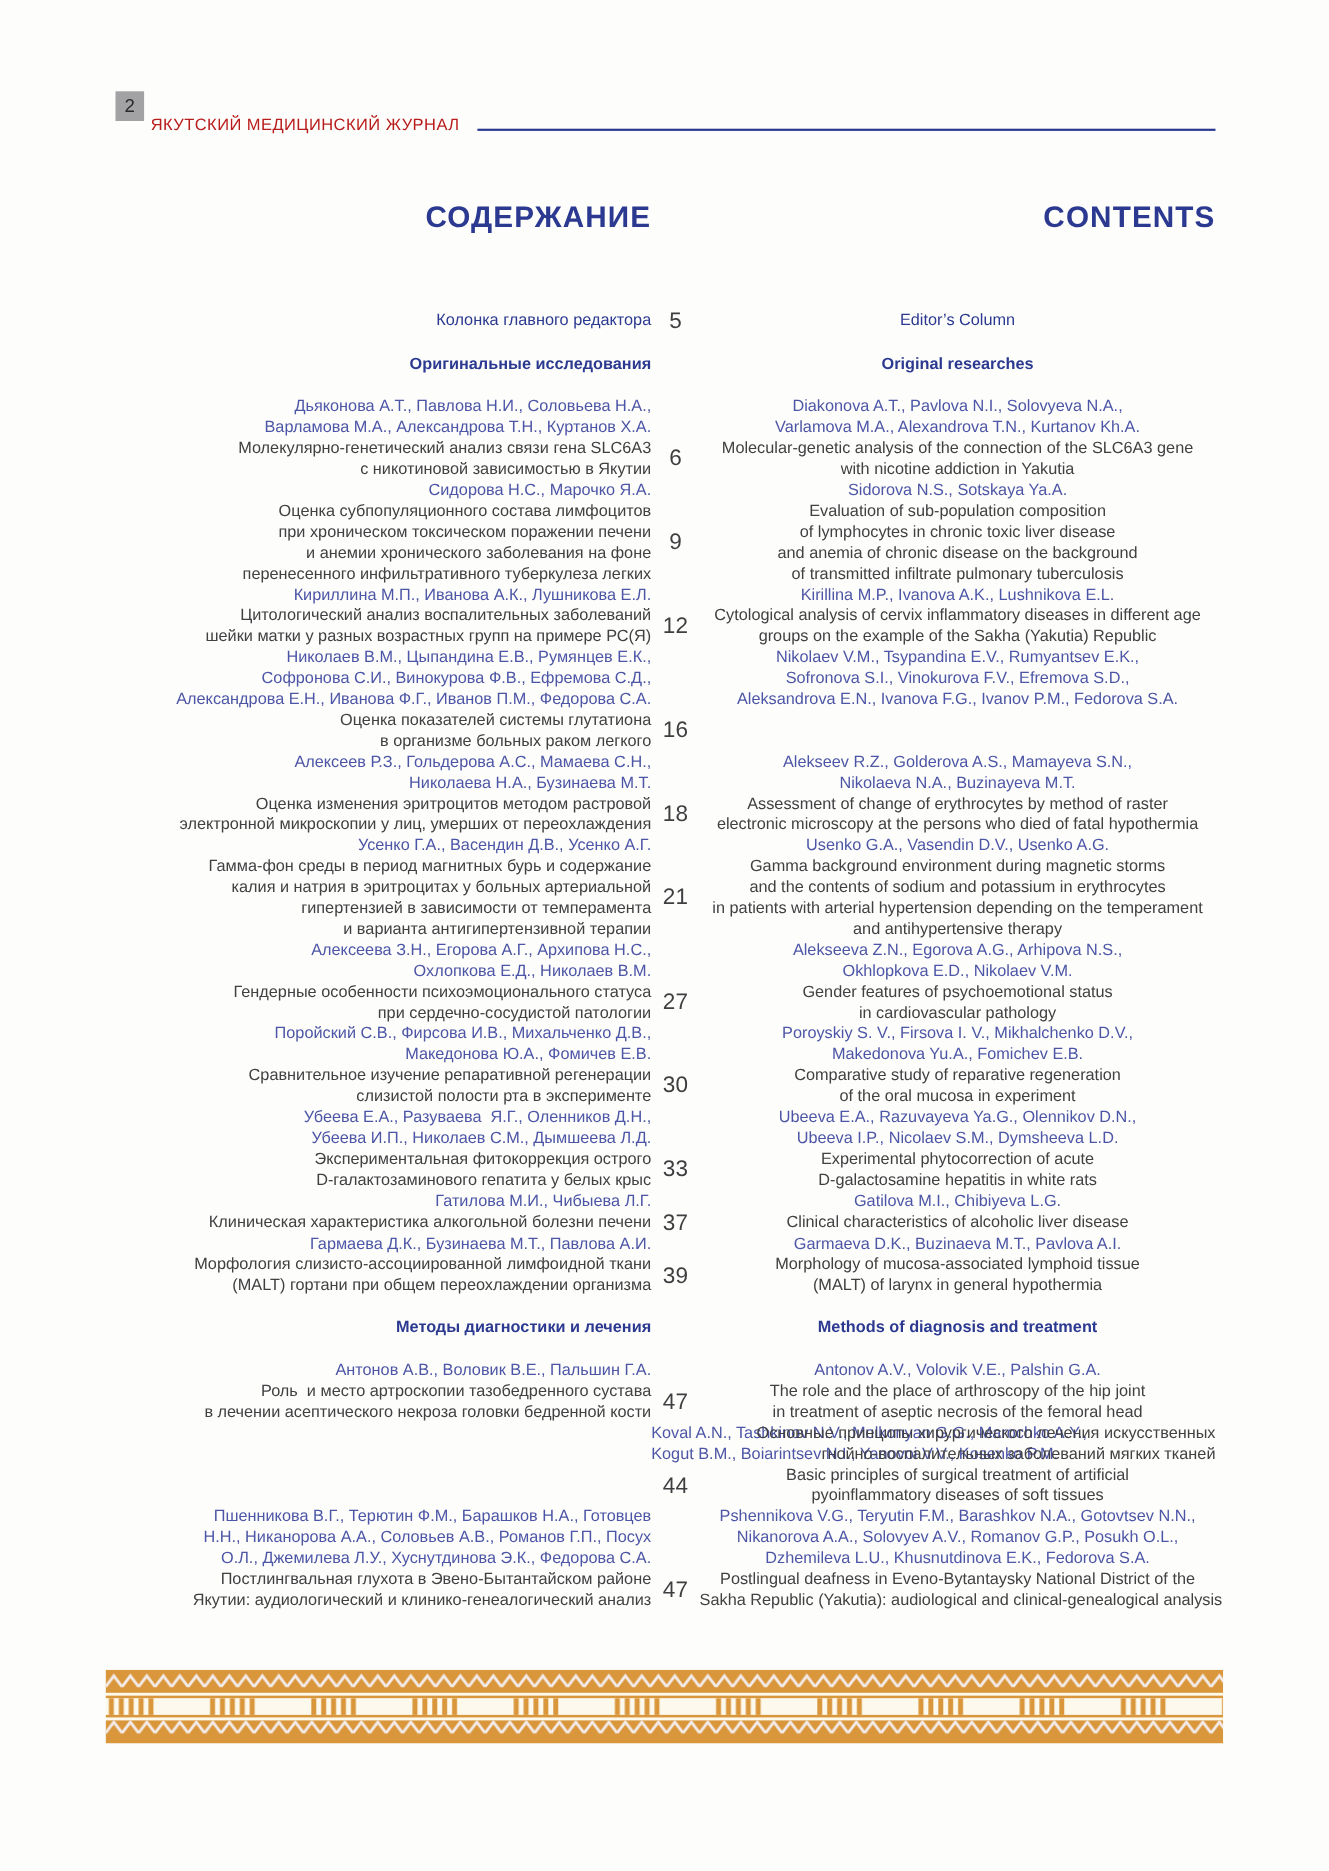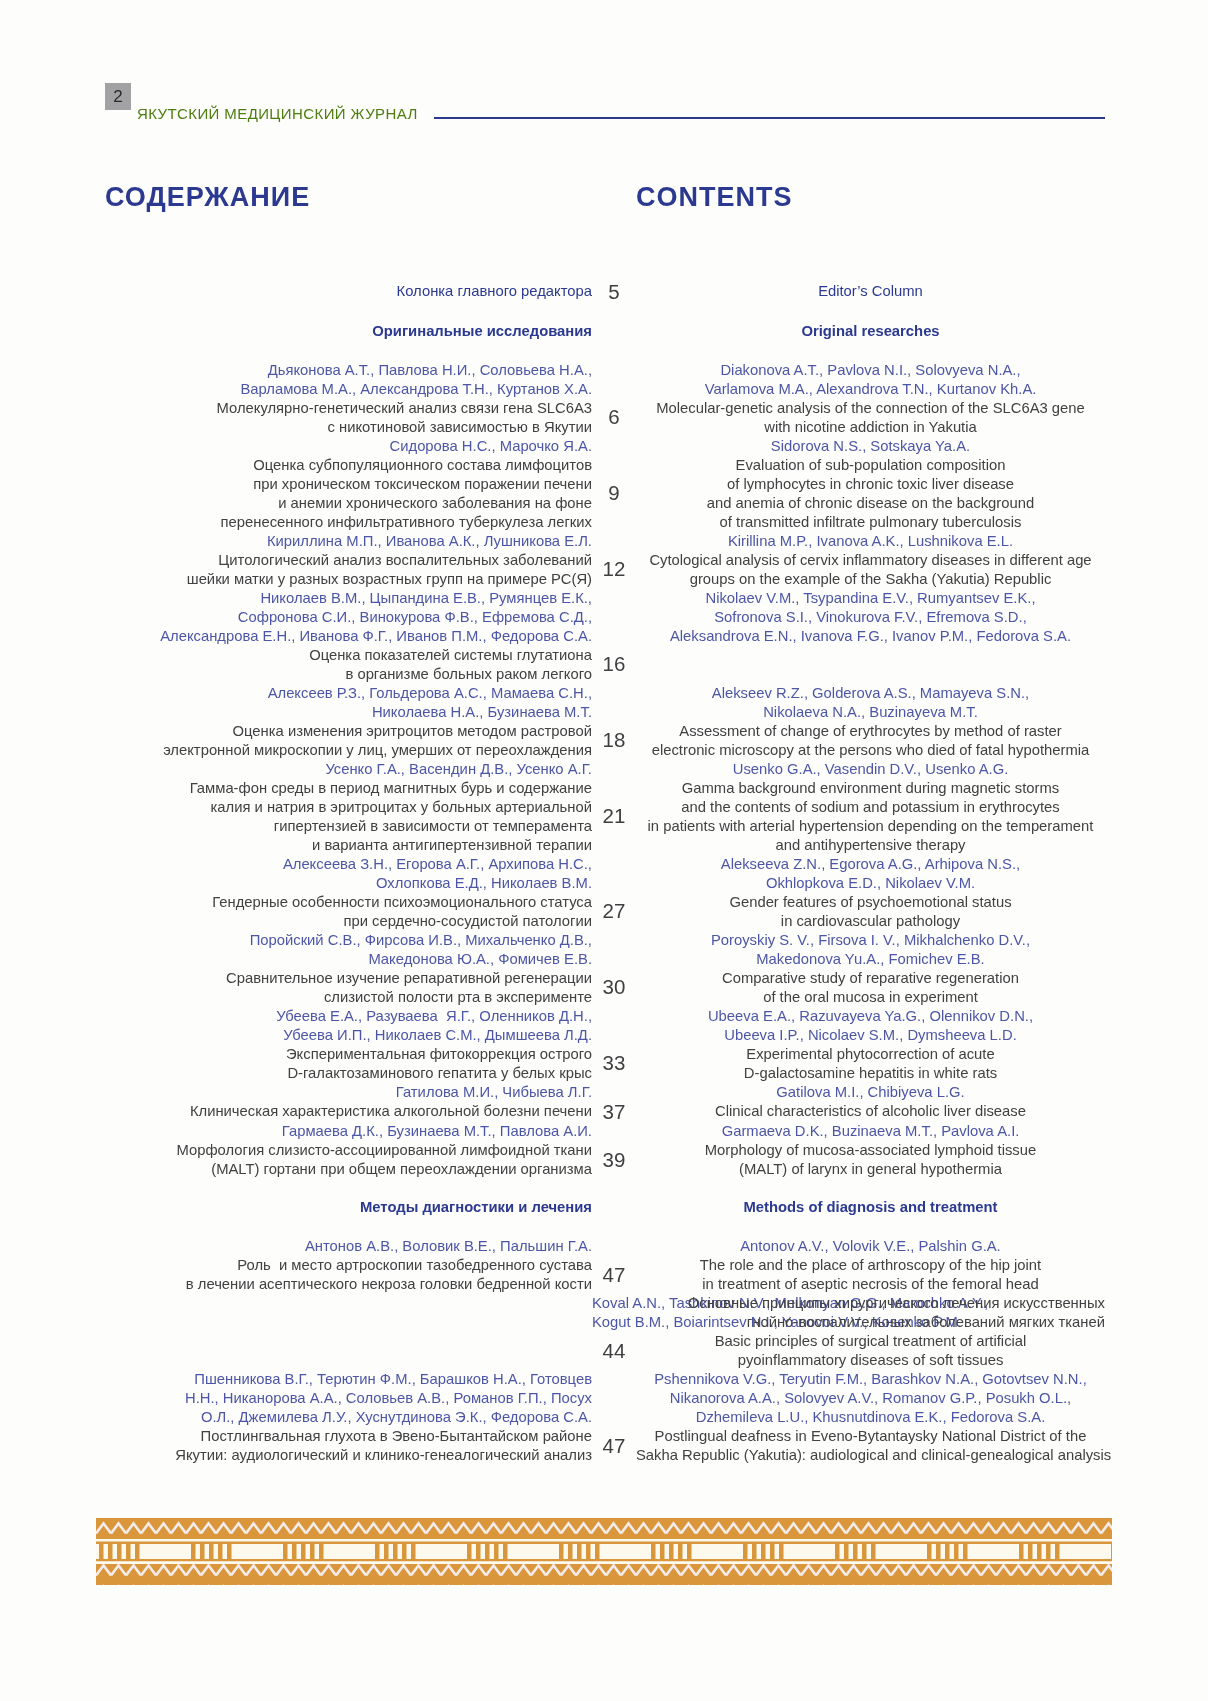--- a/index.html
+++ b/index.html
@@ -10,34 +10,34 @@
     -webkit-font-smoothing:antialiased;
   }
   
   .badge {
     position:absolute; top:83px; left:105px; width:26px; height:27px;
     background:#a2a2a4; color:#29292b; font-size:17px;
     display:flex; align-items:center; justify-content:center;
   }
   .journal-title {
     position:absolute; top:105px; left:137px;
-    font-size:15px; letter-spacing:.4px; color:#4d7c0f; white-space:pre;
+    font-size:15px; letter-spacing:.4px; color:#b91c1c; white-space:pre;
   }
   .header-rule {
     position:absolute; top:117px; left:434px; width:671px; height:2px;
     background:#2b3990;
   }
   
   .toc-heads {
     position:absolute; top:182px; left:105px; width:1000px;
     display:grid; grid-template-columns:487px 44px 469px;
   }
   .toc-heads h1 {
     margin:0; font-size:27px; font-weight:bold; letter-spacing:1px;
-    color:#2b3990; text-align:left;
+    color:#2b3990; text-align:right;
   }
   
   #toc-list {
     position:absolute; top:282px; left:105px; width:1000px;
     font-size:14.8px; line-height:19px; color:#414042;
   }
   .entry { display:grid; grid-template-columns:487px 44px 469px; }
   .cell.ru { text-align:right; white-space:pre; }
   .cell.en { text-align:center;  white-space:pre; }
   .cell.auth  { color:#4d56a6; }

